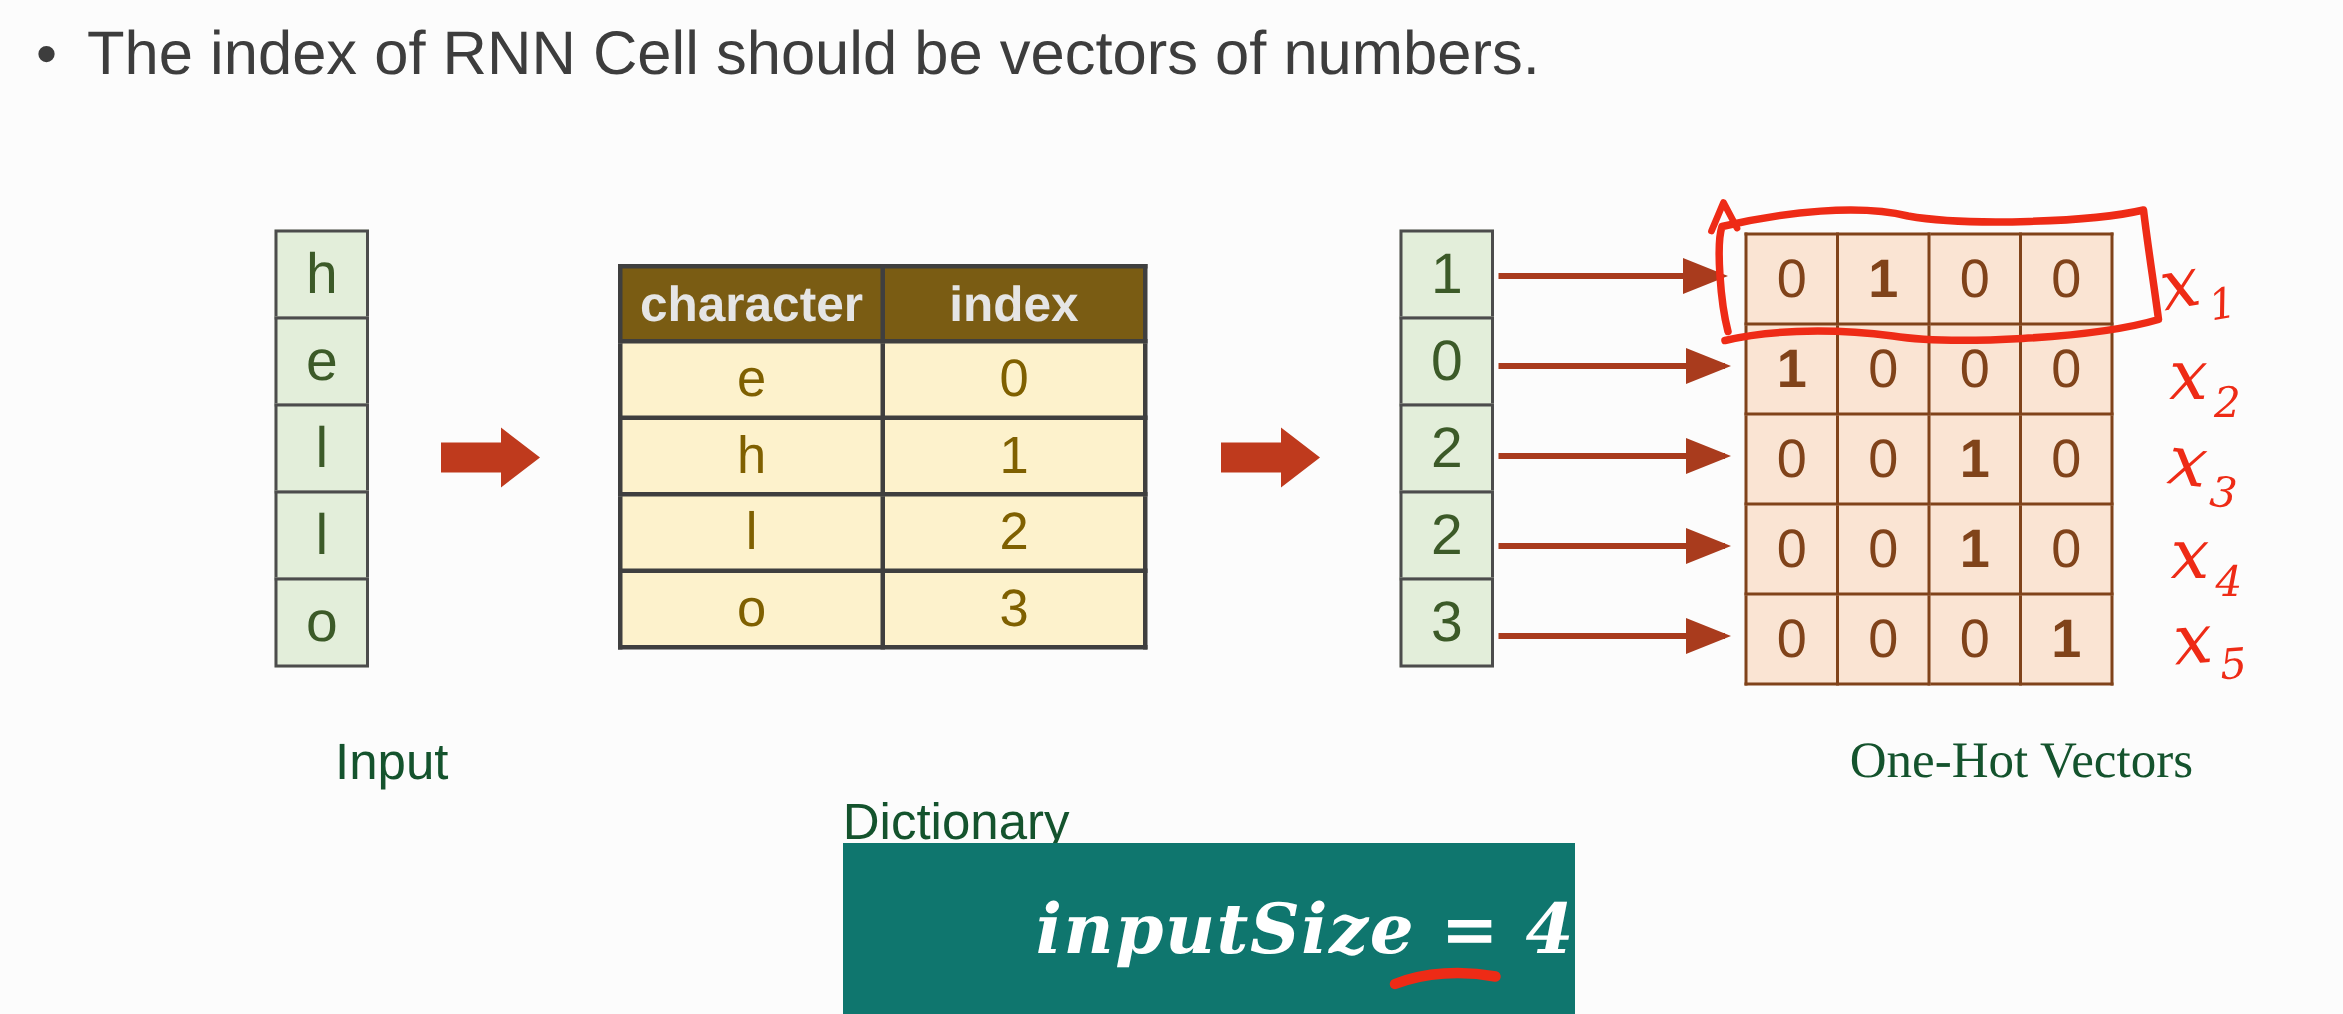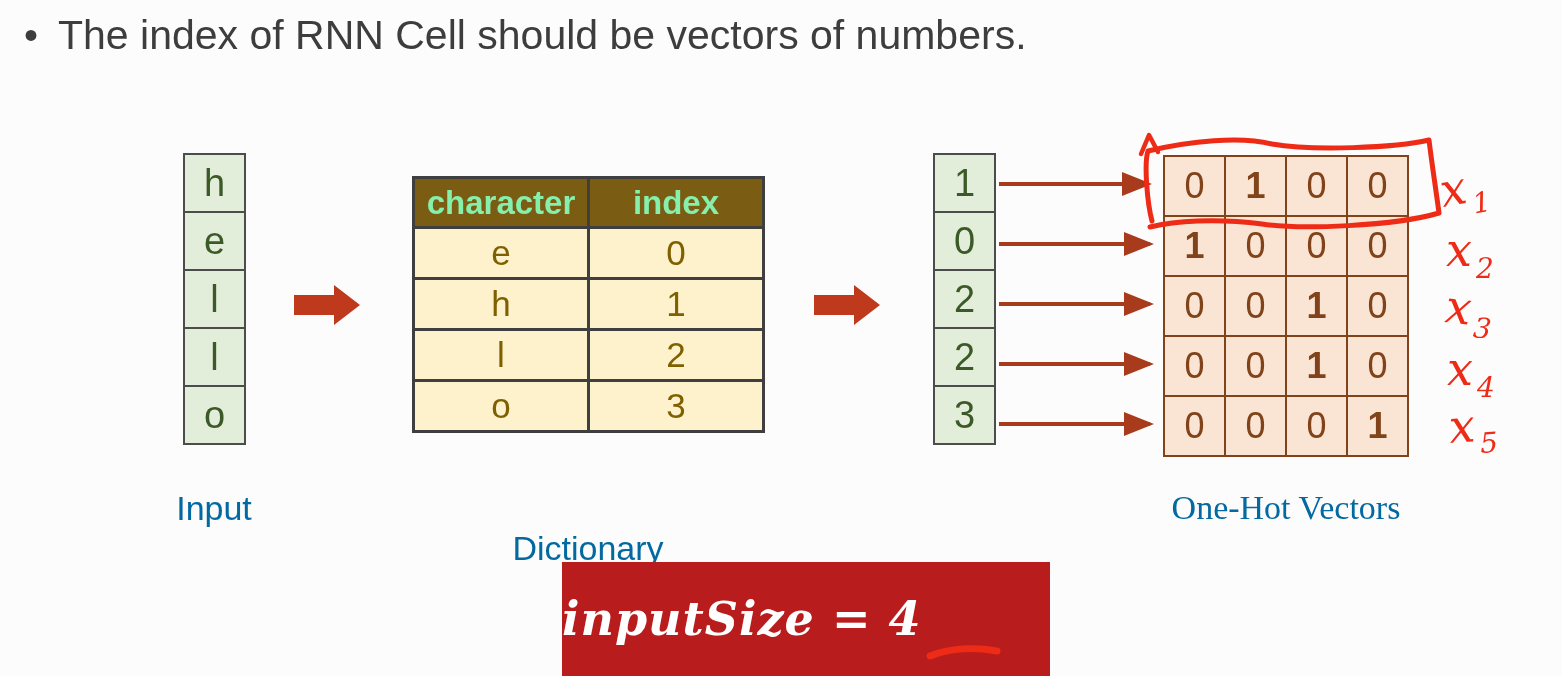--- a/index.html
+++ b/index.html
@@ -28,35 +28,35 @@
     display:flex;align-items:center;justify-content:center;
     font-size:38px;color:#3c5a28;margin-top:-2px;
   }
   .gcell:first-child{margin-top:0;}
   #input-col{left:183px;top:153px;}
   #indices-col{left:933px;top:153px;}
 
   
   .sec-label{
     position:absolute;top:489px;
-    font-size:34px;color:#0369a1;text-align:center;
+    font-size:34px;color:#14532d;text-align:right;
   }
   #lbl-input{left:129px;width:170px;}
   #lbl-dictionary{left:463px;width:250px;margin-top:40px;}
   #lbl-indices{left:838px;width:250px;}
   #lbl-onehot{left:1110px;width:352px;font-family:Liberation Serif, serif;}
 
   
   table.dict{
     position:absolute;left:412px;top:176px;
     border-collapse:collapse;table-layout:fixed;
   }
   table.dict th{
     width:175px;height:50px;box-sizing:border-box;
-    background:#7a5c13;color:#86efac;
+    background:#7a5c13;color:#e5e5e5;
     font-size:33px;font-weight:bold;text-align:center;
     border:3px solid #3f3f3f;
   }
   table.dict th + th{border-left:3px solid #d946ef;}
   table.dict td{
     height:51px;box-sizing:border-box;
     background:#fdf2cc;color:#7f6000;
     font-size:35px;text-align:center;vertical-align:middle;
     border:3px solid #3f3f3f;
   }
@@ -70,22 +70,22 @@
     width:61px;height:60px;box-sizing:border-box;
     background:#fae4d3;color:#80431a;
     font-size:36px;text-align:center;vertical-align:middle;
     border:2px solid #80431a;
   }
   table.onehot td.hot{font-weight:bold;}
 
   
   .formula-box{
     position:absolute;left:562px;top:562px;width:488px;height:114px;
-    background:#b91c1c;
-    display:flex;align-items:center;justify-content:flex-start;
+    background:#0f766e;
+    display:flex;align-items:center;justify-content:flex-end;
   }
   .formula-box .formula{
     font-family:"DejaVu Serif",serif;
     font-style:italic;font-weight:bold;
     font-size:46px;color:#ffffff;letter-spacing:1px;
     white-space:pre;
   }
 
   
   svg.overlay{

